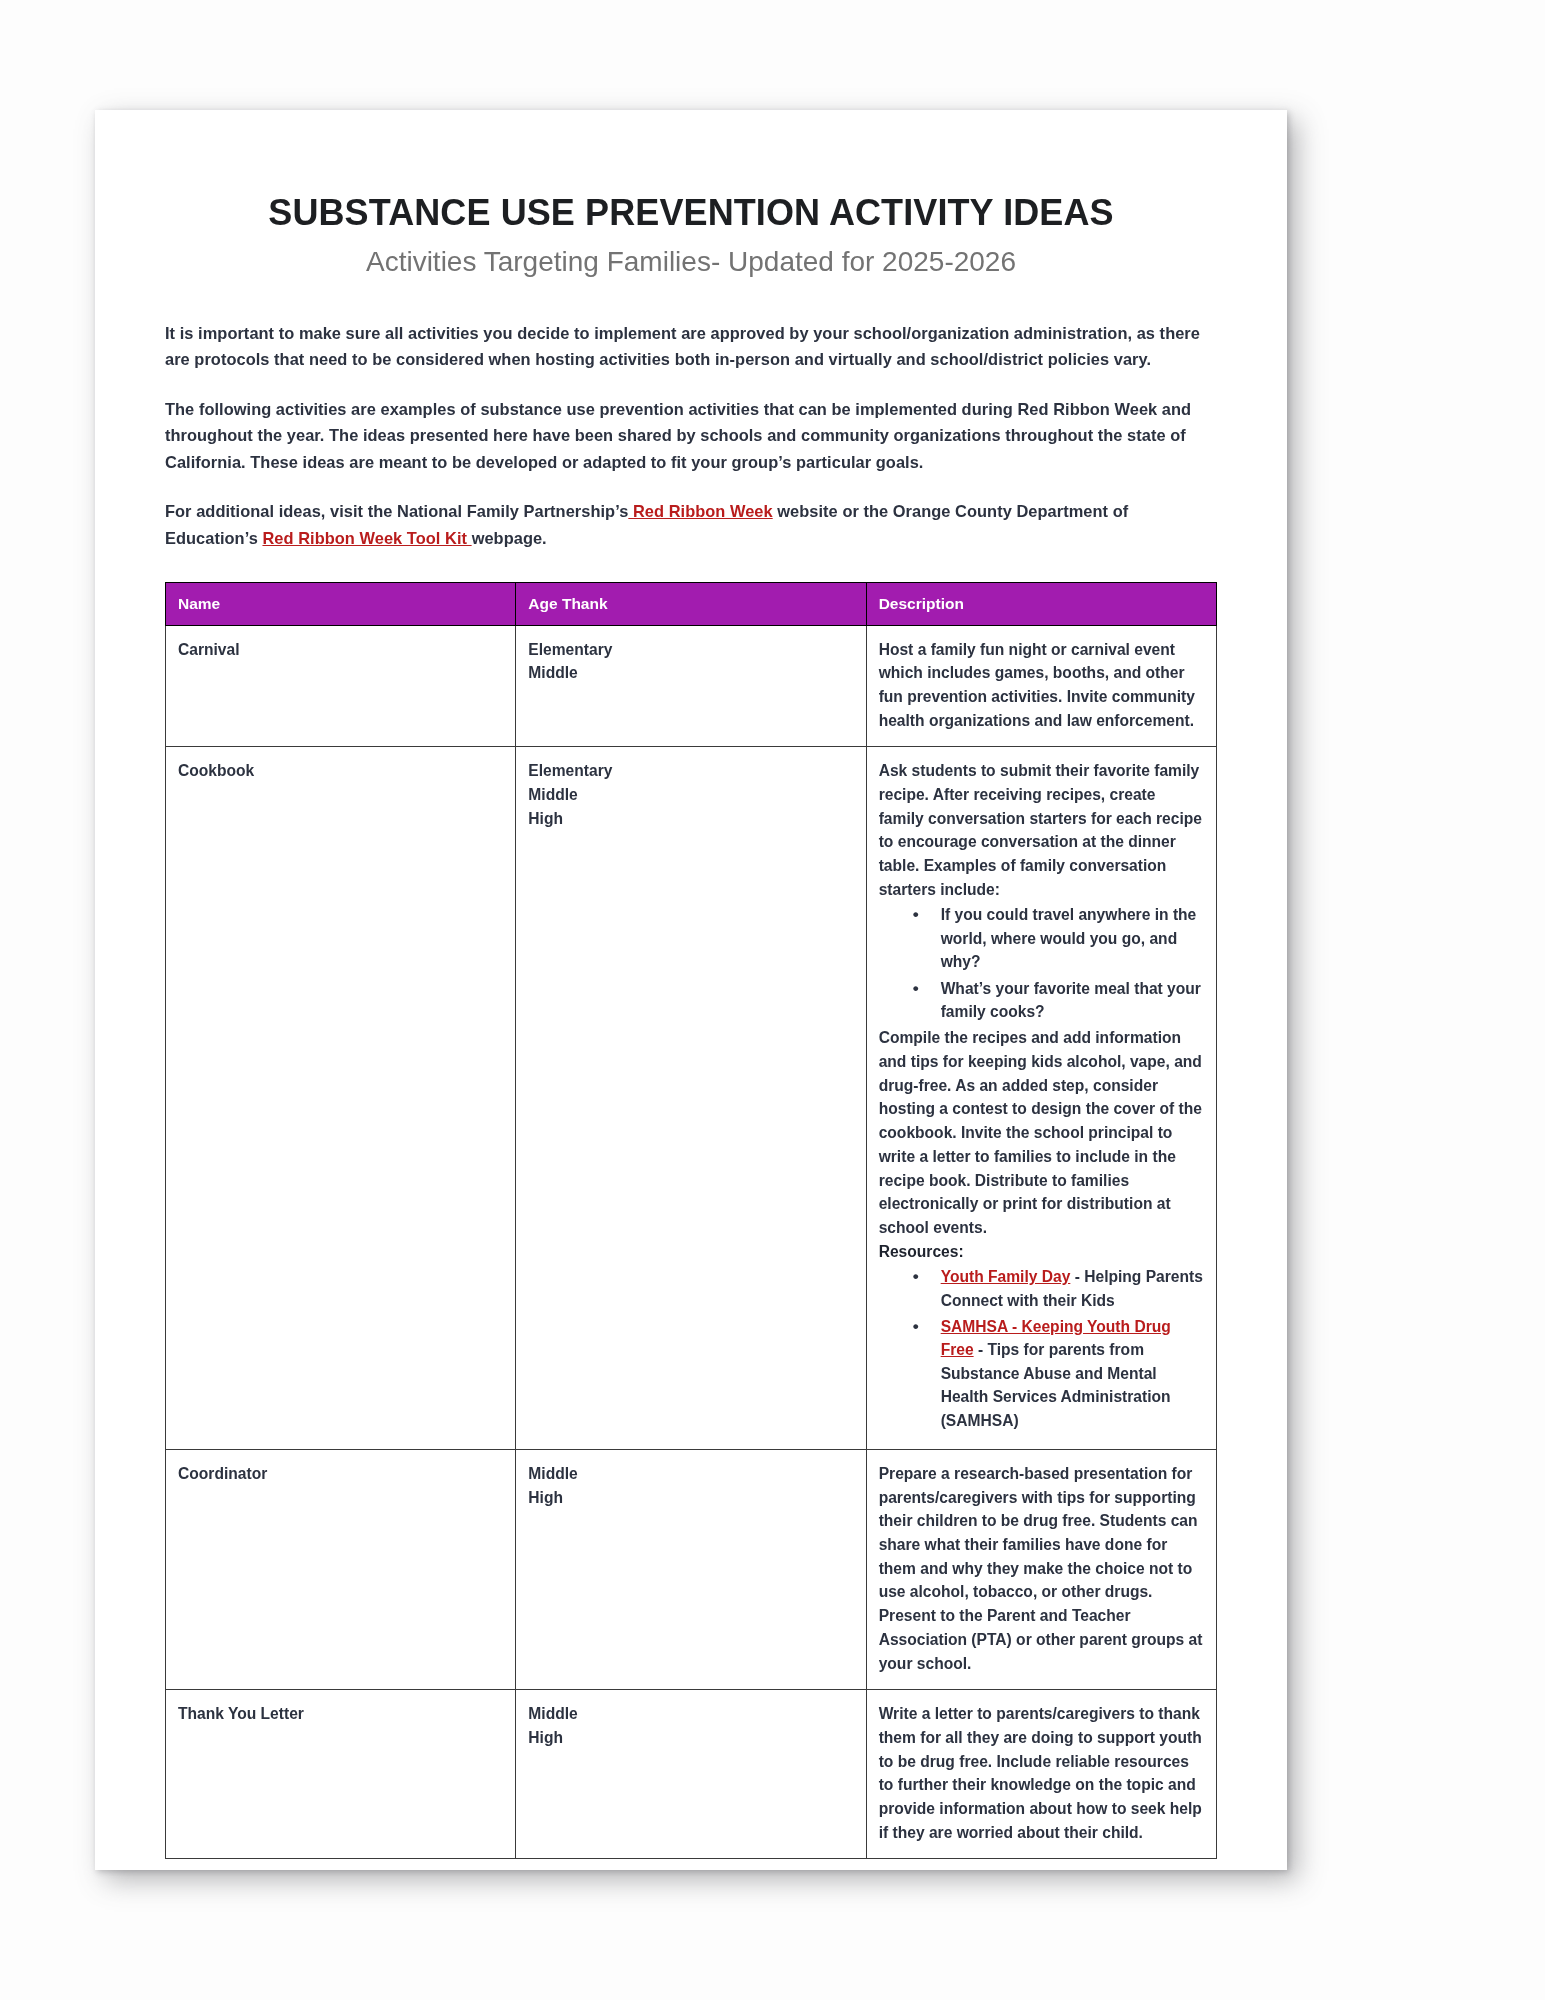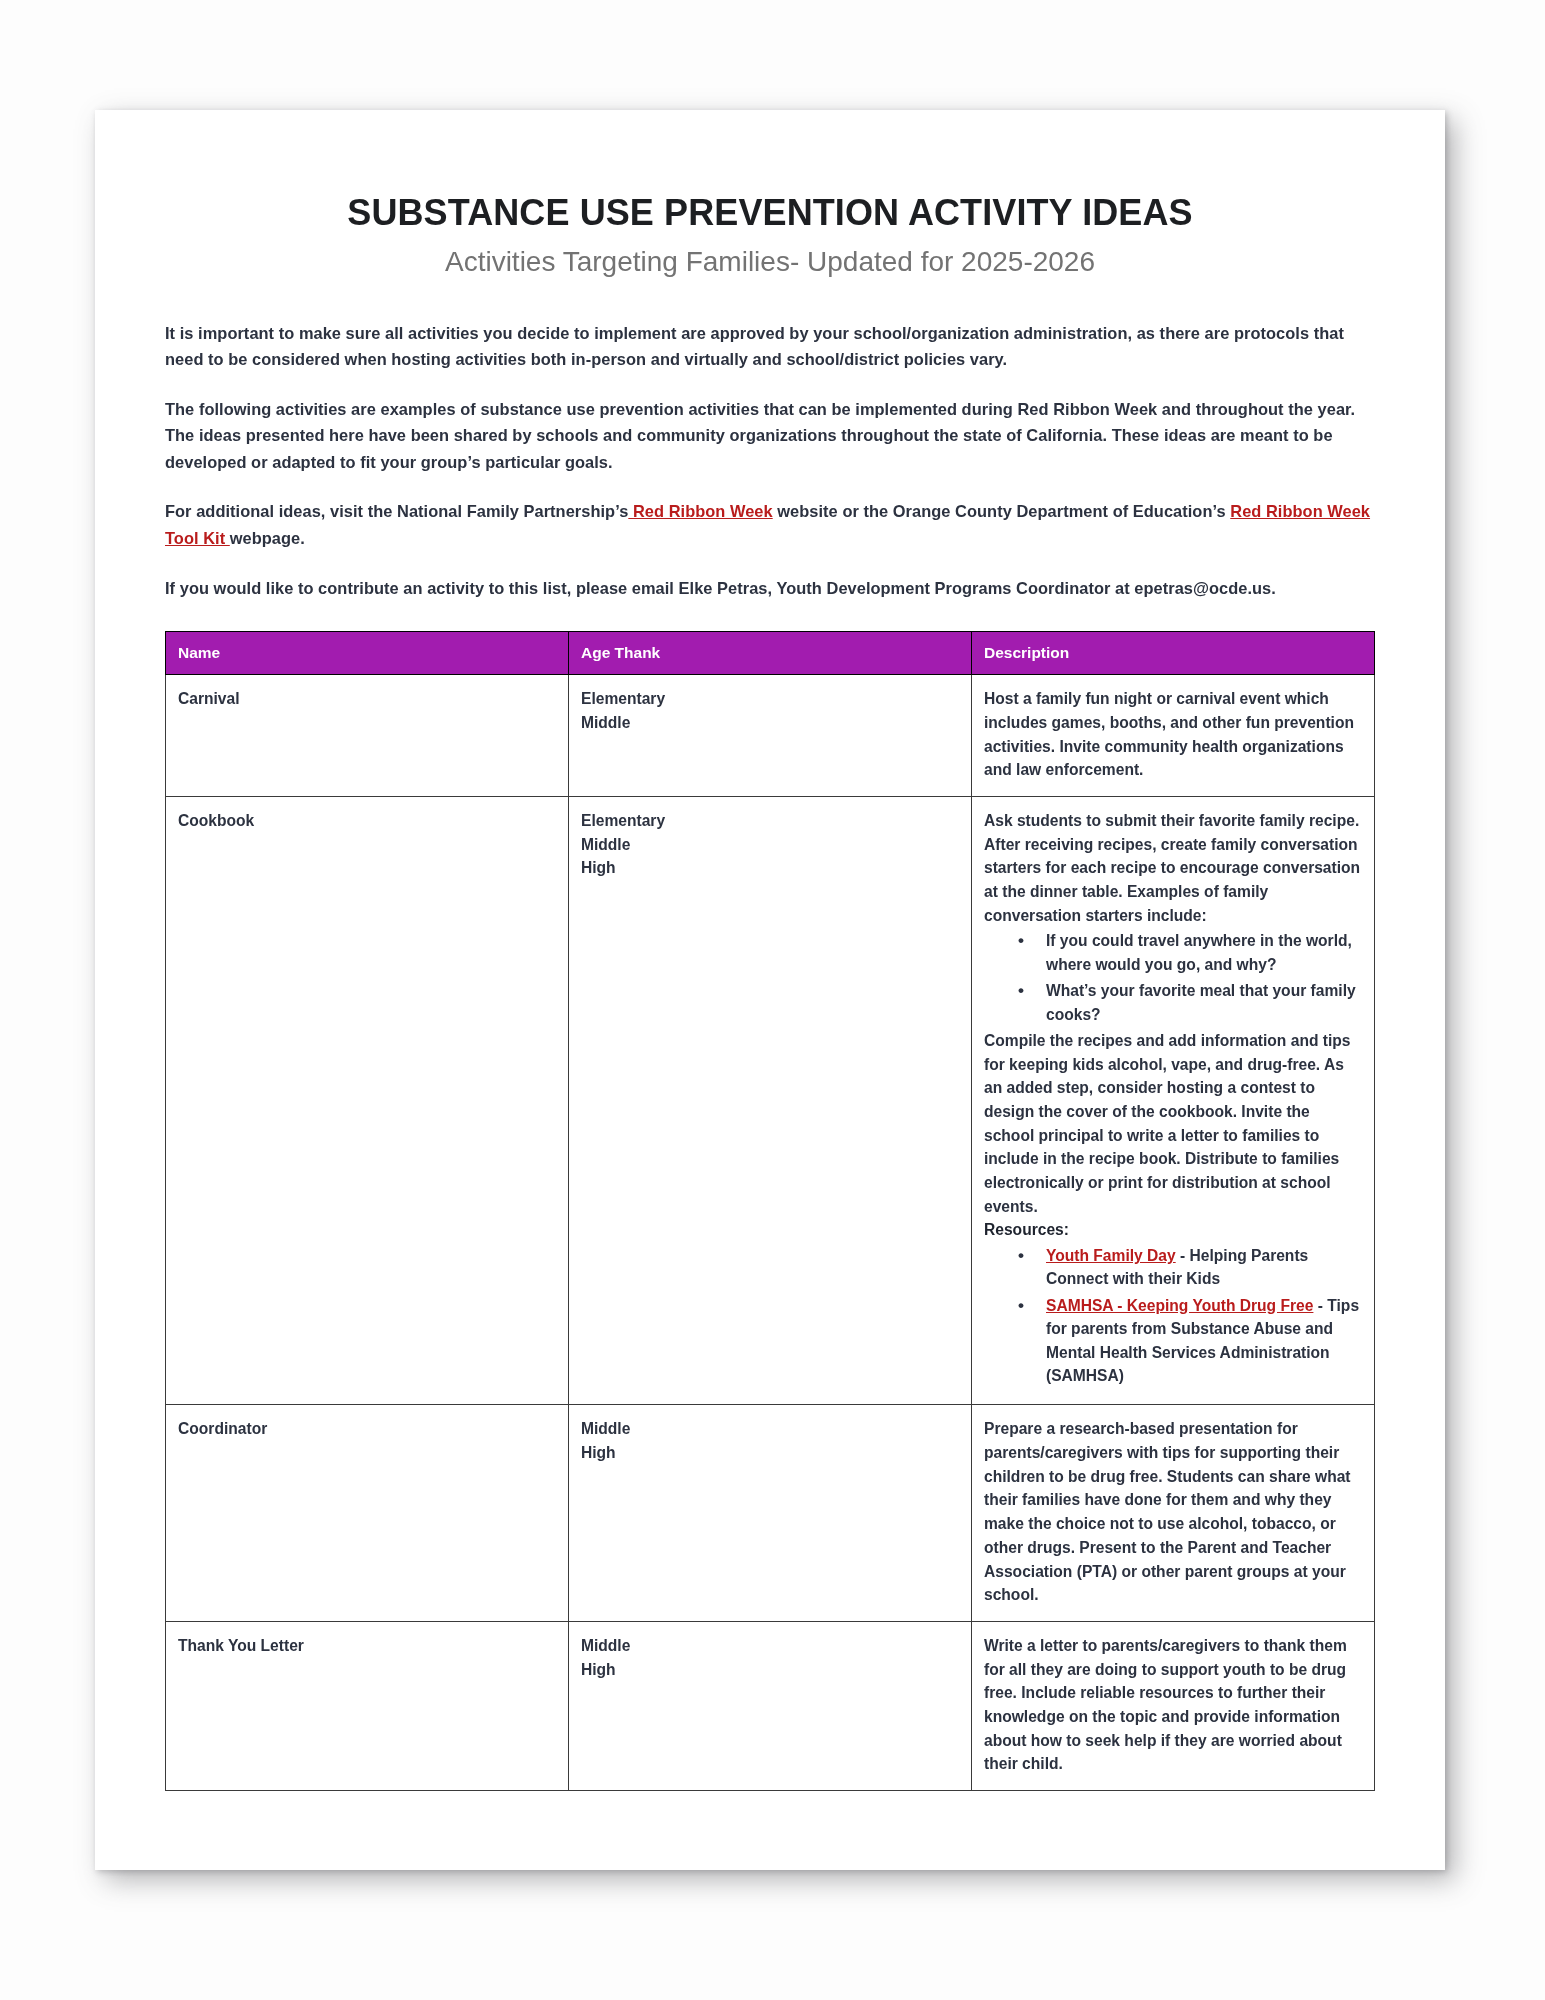--- a/index.html
+++ b/index.html
@@ -20,21 +20,21 @@
     left: 0; top: 0;
     width: 1545px;
     height: 2000px;
     background: #fdfdfd;
   }
 
   #paper {
     position: absolute;
     left: 95px;
     top: 110px;
-    width: 1350px;
+    width: 1192px;
     height: 1760px;
     background: #ffffff;
     box-shadow: 10px 10px 26px rgba(80,80,85,0.42),
                 2px 2px 6px rgba(90,90,95,0.30);
   }
 
   .inner {
     position: absolute;
     left: 0; top: 0;
     width: 100%;
@@ -150,21 +150,20 @@
   <div id="paper">
     <div class="inner">
 
       <div class="doc-title">SUBSTANCE USE PREVENTION ACTIVITY IDEAS</div>
       <div class="doc-subtitle">Activities Targeting Families- Updated for 2025-2026</div>
 
       <div class="body-wrap">
         <p class="para">It is important to make sure all activities you decide to implement are approved by your school/organization administration, as there are protocols that need to be considered when hosting activities both in-person and virtually and school/district policies vary.</p>
         <p class="para">The following activities are examples of substance use prevention activities that can be implemented during Red Ribbon Week and throughout the year. The ideas presented here have been shared by schools and community organizations throughout the state of California. These ideas are meant to be developed or adapted to fit your group’s particular goals.</p>
         <p class="para"><span>For additional ideas, visit the National Family Partnership’s</span><a class="link" href="#"> Red Ribbon Week</a><span> website or the Orange County Department of Education’s </span><a class="link" href="#">Red Ribbon Week Tool Kit </a><span>webpage.</span></p>
-        <p class="para">If you would like to contribute an activity to this list, please email Elke Petras, Youth Development Programs Coordinator at epetras@ocde.us.</p>
       </div>
 
       <div class="table-wrap">
         <table class="activity-table">
           <thead>
             <tr>
               <th class="col-name">Name</th>
               <th class="col-age">Age Thank</th>
               <th>Description</th>
             </tr>

